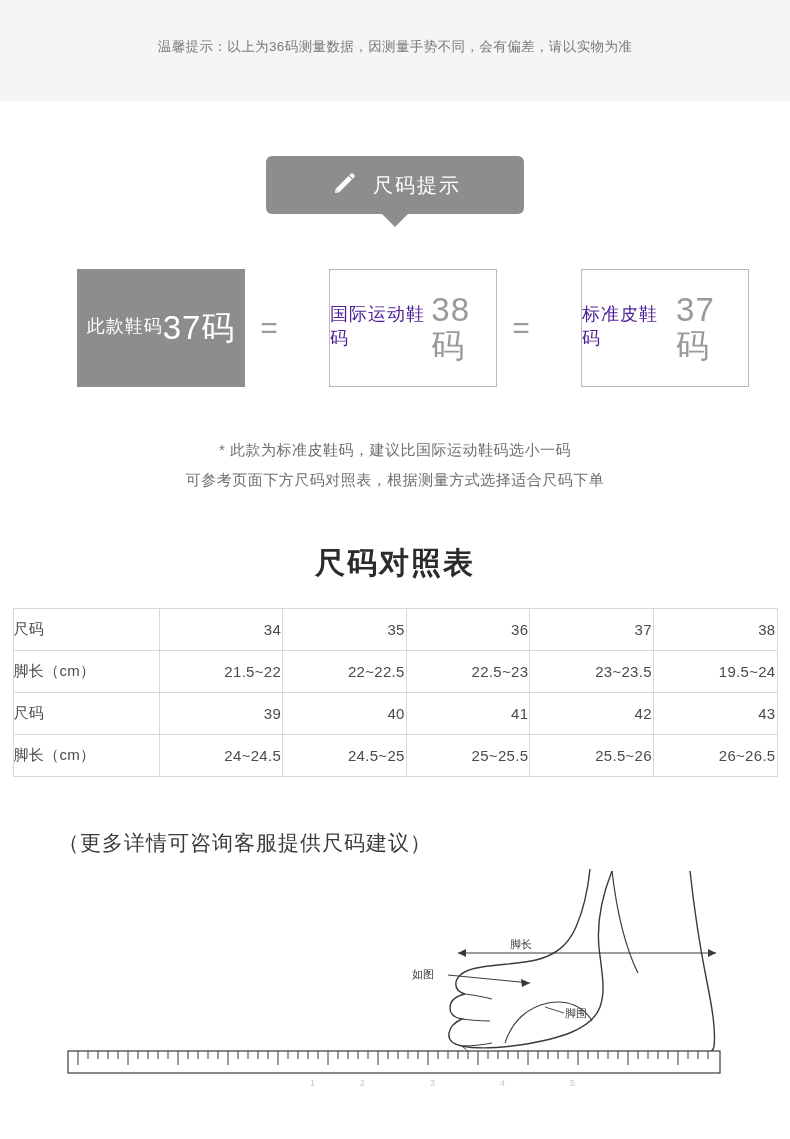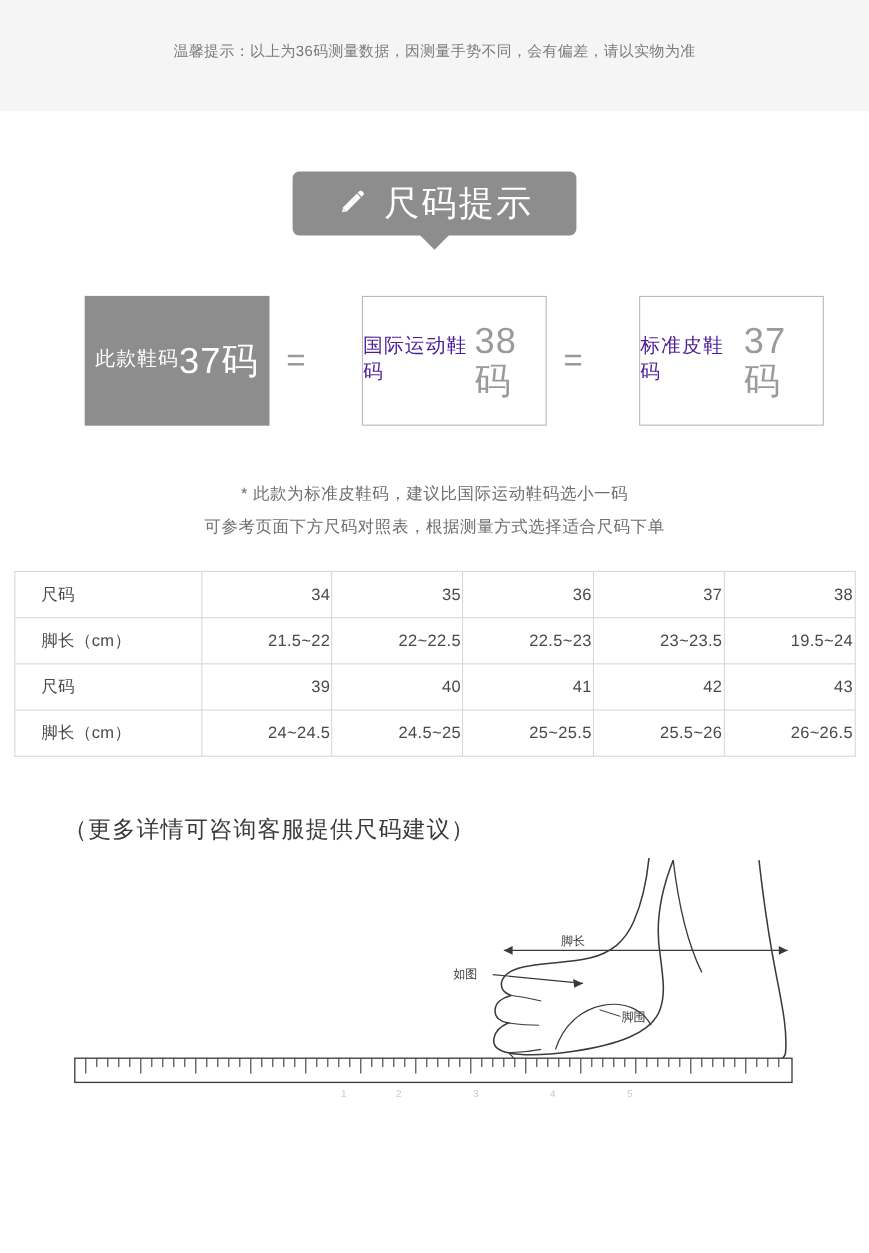--- a/index.html
+++ b/index.html
@@ -73,21 +73,21 @@
   .tip-icon {
     width: 30px;
     height: 30px;
     display: flex;
     align-items: center;
     justify-content: center;
   }
   .tip-icon svg { display: block; }
   .tip-title {
     color: #ffffff;
-    font-size: 32px;
+    font-size: 20px;
     letter-spacing: 2px;
     font-weight: 500;
   }
 
   
   .equiv-row {
     margin-top: 55px;
     display: flex;
     align-items: center;
     justify-content: center;
@@ -168,21 +168,21 @@
   table.size-table td {
     border: 1px solid #d8d8d8;
     height: 39px;
     text-align: right;
     font-size: 15px;
     color: #4a4a4a;
     letter-spacing: 0.3px;
   }
   table.size-table td.head {
     text-align: left;
-    padding-left: 24px;
+    padding-left: 0;
     width: 144px;
   }
 
   
   .consult {
     margin-top: 52px;
     padding-left: 58px;
     font-size: 21px;
     color: #3a3a3a;
     letter-spacing: 1px;
@@ -234,20 +234,21 @@
       <div class="equiv-label">标准皮鞋码</div>
       <div class="equiv-value">37码</div>
     </div>
   </div>
 
   <div class="notes">
     <div class="note-line">* 此款为标准皮鞋码，建议比国际运动鞋码选小一码</div>
     <div class="note-line">可参考页面下方尺码对照表，根据测量方式选择适合尺码下单</div>
   </div>
 
+  <div class="chart-title">尺码对照表</div>
 
   <div class="table-wrap">
     <table class="size-table">
       <tbody>
           <tr>
         <td class="head">尺码</td>
         <td>34</td>
         <td>35</td>
         <td>36</td>
         <td>37</td>

